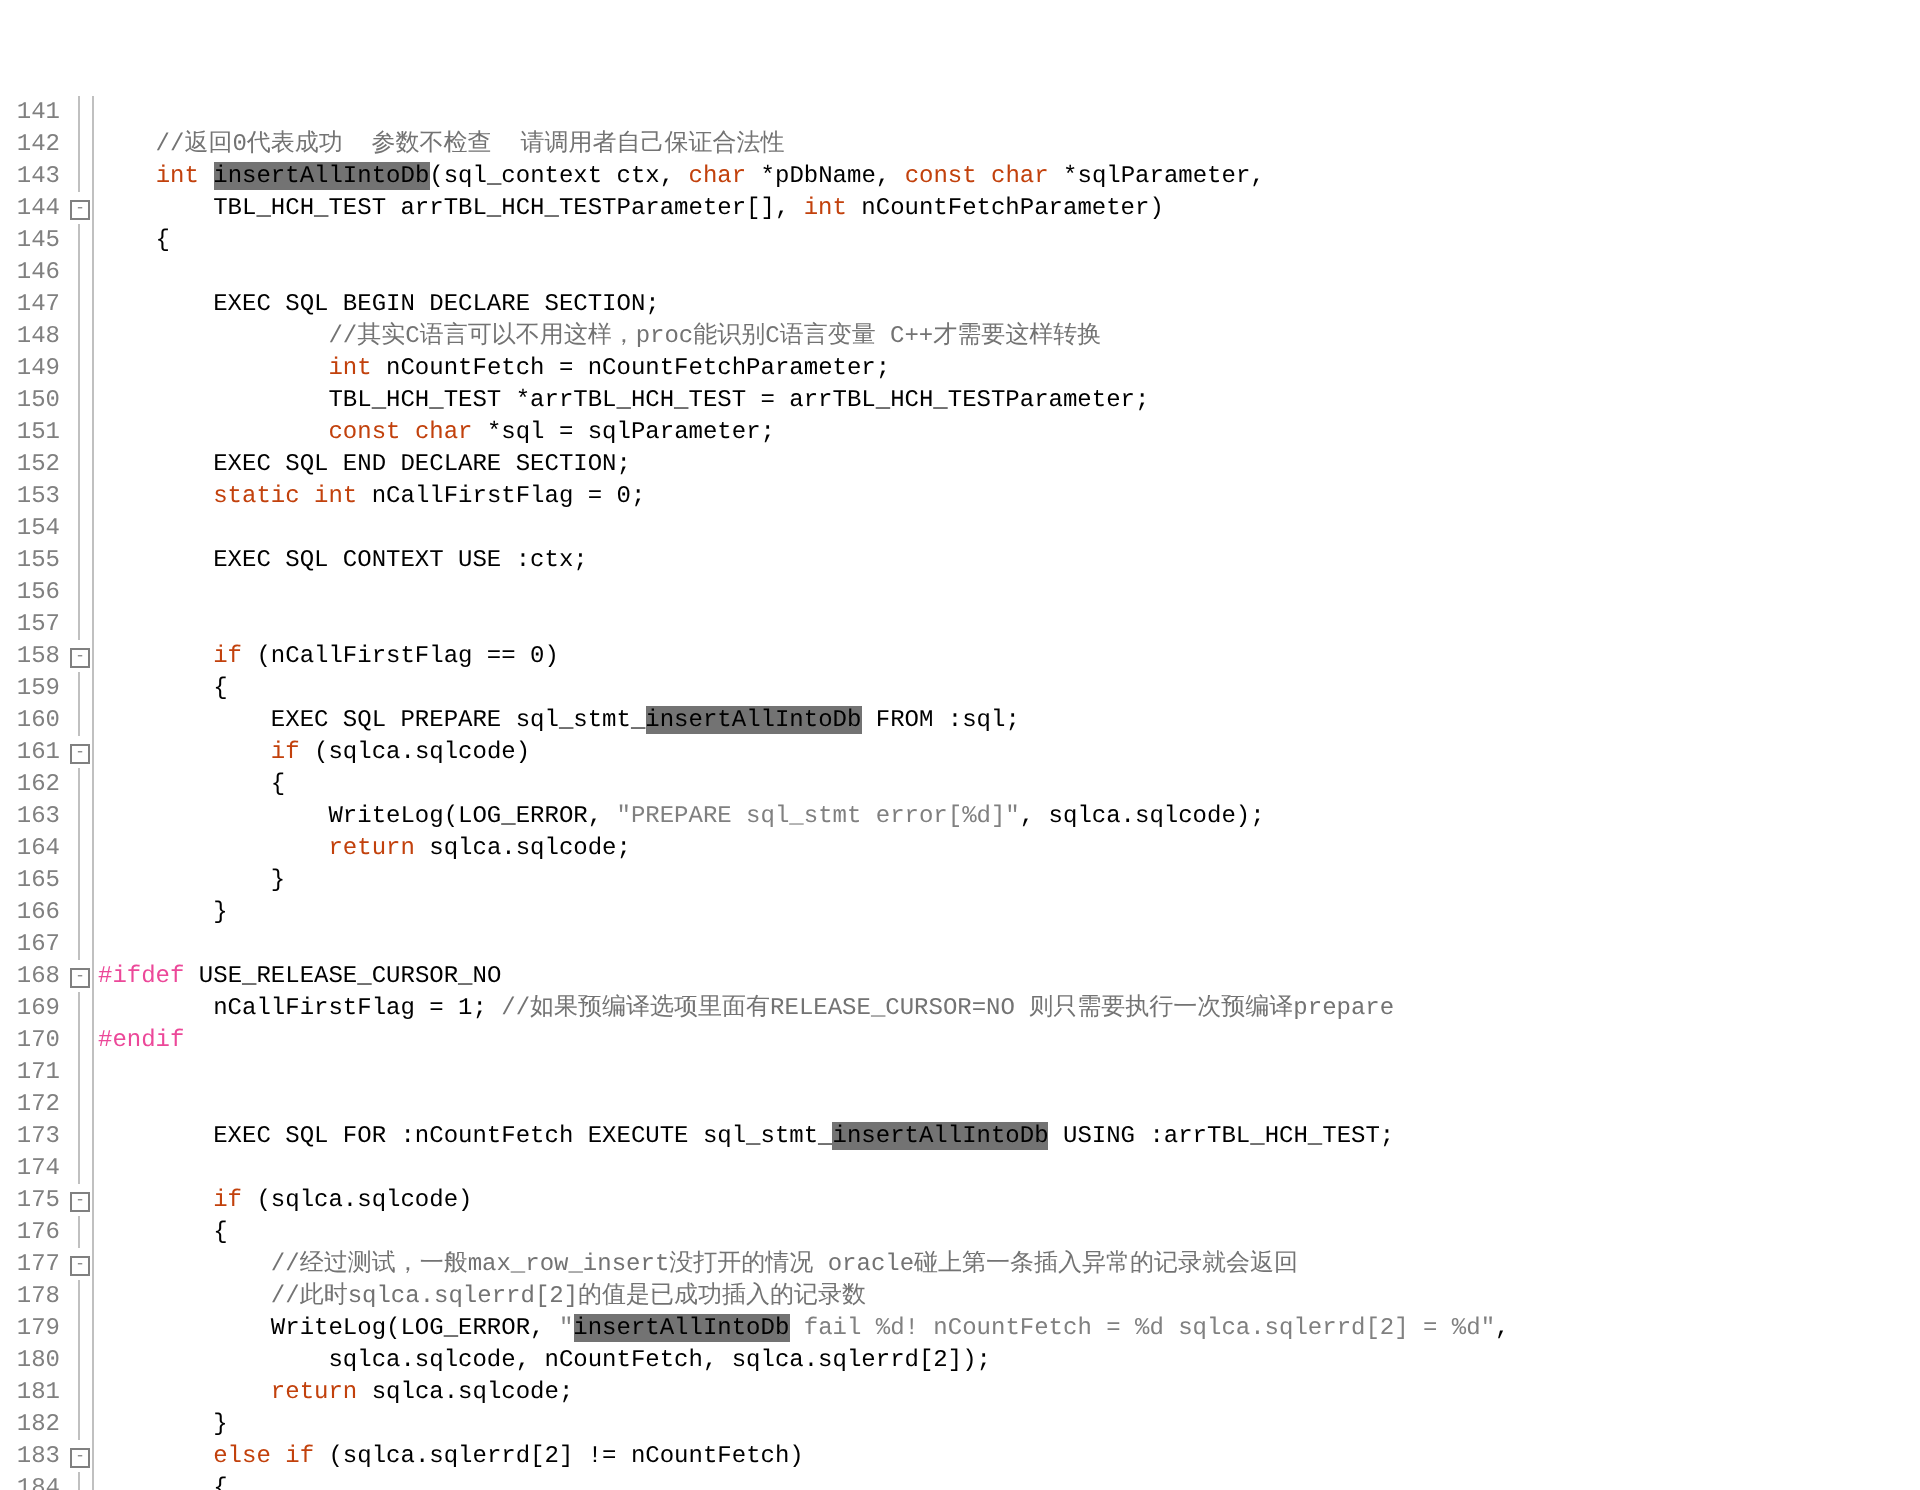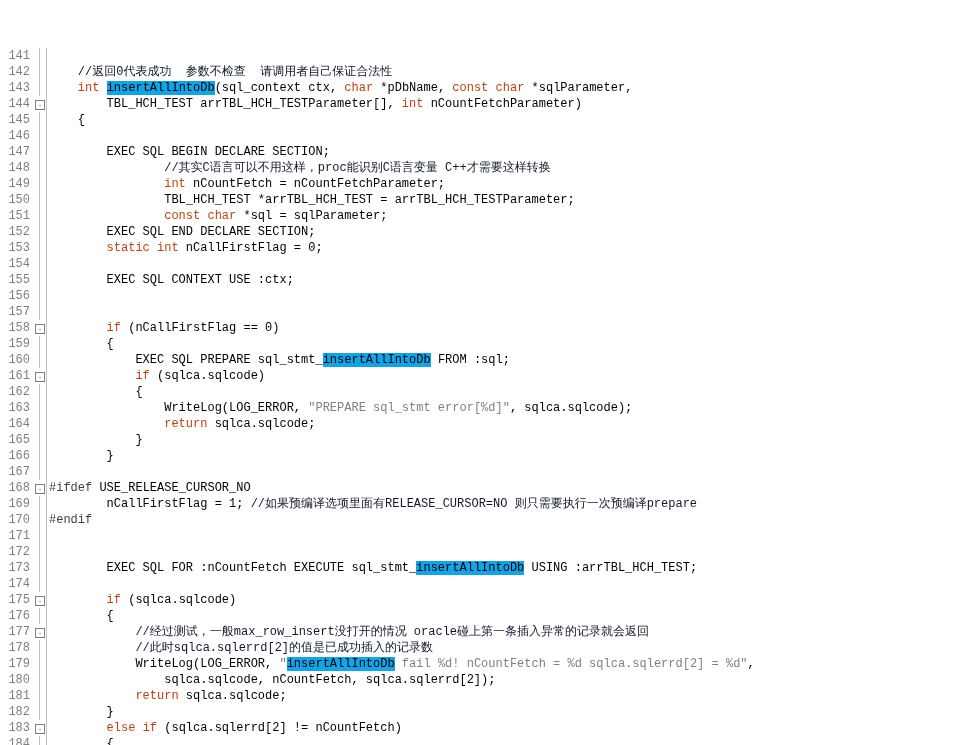--- a/index.html
+++ b/index.html
@@ -5,24 +5,24 @@
 body{margin:0;background:#fff;font-family:"Courier New",monospace;font-size:12px;line-height:16px;color:#000;white-space:pre}
 .container{display:flex}
 .gutter{width:30px;text-align:right;color:#808080;background:#fff;padding-right:4px;user-select:none}
 .fold{width:12px;background:#fff;border-right:1px solid #c0c0c0;position:relative}
 .fold div{height:16px;position:relative}
 .fold .box{position:absolute;left:1px;top:4px;width:8px;height:8px;border:1px solid #808080;background:#fff;font-size:8px;line-height:8px;text-align:center;color:#808080}
 .fold .line{position:absolute;left:5px;top:0;bottom:0;width:1px;background:#c0c0c0}
 .code{padding-left:2px}
 .code div{height:16px}
 .kw{color:#c2410c}
-.cm{color:#0f172a}
+.cm{color:#737373}
 .str{color:#808080}
-.pp{color:#404040}
-.hl{background:#0ea5e9}
+.pp{color:#ec4899}
+.hl{background:#737373}
 .n{color:#000}
 </style>
 </head>
 <body>
 
 
 <div class="container">
 <div class="gutter" id="gut"><div>141</div><div>142</div><div>143</div><div>144</div><div>145</div><div>146</div><div>147</div><div>148</div><div>149</div><div>150</div><div>151</div><div>152</div><div>153</div><div>154</div><div>155</div><div>156</div><div>157</div><div>158</div><div>159</div><div>160</div><div>161</div><div>162</div><div>163</div><div>164</div><div>165</div><div>166</div><div>167</div><div>168</div><div>169</div><div>170</div><div>171</div><div>172</div><div>173</div><div>174</div><div>175</div><div>176</div><div>177</div><div>178</div><div>179</div><div>180</div><div>181</div><div>182</div><div>183</div><div>184</div></div>
 <div class="fold" id="fold"><div><div class="line"></div></div><div><div class="line"></div></div><div><div class="line"></div></div><div><div class="box">-</div></div><div><div class="line"></div></div><div><div class="line"></div></div><div><div class="line"></div></div><div><div class="line"></div></div><div><div class="line"></div></div><div><div class="line"></div></div><div><div class="line"></div></div><div><div class="line"></div></div><div><div class="line"></div></div><div><div class="line"></div></div><div><div class="line"></div></div><div><div class="line"></div></div><div><div class="line"></div></div><div><div class="box">-</div></div><div><div class="line"></div></div><div><div class="line"></div></div><div><div class="box">-</div></div><div><div class="line"></div></div><div><div class="line"></div></div><div><div class="line"></div></div><div><div class="line"></div></div><div><div class="line"></div></div><div><div class="line"></div></div><div><div class="box">-</div></div><div><div class="line"></div></div><div><div class="line"></div></div><div><div class="line"></div></div><div><div class="line"></div></div><div><div class="line"></div></div><div><div class="line"></div></div><div><div class="box">-</div></div><div><div class="line"></div></div><div><div class="box">-</div></div><div><div class="line"></div></div><div><div class="line"></div></div><div><div class="line"></div></div><div><div class="line"></div></div><div><div class="line"></div></div><div><div class="box">-</div></div><div><div class="line"></div></div></div>
 <div class="code" id="code"><div><span class="n"></span></div><div><span class="cm">    //返回0代表成功  参数不检查  请调用者自己保证合法性</span></div><div><span class="n">    </span><span class="kw">int</span><span class="n"> </span><span class="hl">insertAllIntoDb</span><span class="n">(sql_context ctx, </span><span class="kw">char</span><span class="n"> *pDbName, </span><span class="kw">const</span><span class="n"> </span><span class="kw">char</span><span class="n"> *sqlParameter,</span></div><div><span class="n">        TBL_HCH_TEST arrTBL_HCH_TESTParameter[], </span><span class="kw">int</span><span class="n"> nCountFetchParameter)</span></div><div><span class="n">    {</span></div><div><span class="n"></span></div><div><span class="n">        EXEC SQL BEGIN DECLARE SECTION;</span></div><div><span class="n">                </span><span class="cm">//其实C语言可以不用这样，proc能识别C语言变量 C++才需要这样转换</span></div><div><span class="n">                </span><span class="kw">int</span><span class="n"> nCountFetch = nCountFetchParameter;</span></div><div><span class="n">                TBL_HCH_TEST *arrTBL_HCH_TEST = arrTBL_HCH_TESTParameter;</span></div><div><span class="n">                </span><span class="kw">const</span><span class="n"> </span><span class="kw">char</span><span class="n"> *sql = sqlParameter;</span></div><div><span class="n">        EXEC SQL END DECLARE SECTION;</span></div><div><span class="n">        </span><span class="kw">static</span><span class="n"> </span><span class="kw">int</span><span class="n"> nCallFirstFlag = 0;</span></div><div><span class="n"></span></div><div><span class="n">        EXEC SQL CONTEXT USE :ctx;</span></div><div><span class="n"></span></div><div><span class="n"></span></div><div><span class="n">        </span><span class="kw">if</span><span class="n"> (nCallFirstFlag == 0)</span></div><div><span class="n">        {</span></div><div><span class="n">            EXEC SQL PREPARE sql_stmt_</span><span class="hl">insertAllIntoDb</span><span class="n"> FROM :sql;</span></div><div><span class="n">            </span><span class="kw">if</span><span class="n"> (sqlca.sqlcode)</span></div><div><span class="n">            {</span></div><div><span class="n">                WriteLog(LOG_ERROR, </span><span class="str">"PREPARE sql_stmt error[%d]"</span><span class="n">, sqlca.sqlcode);</span></div><div><span class="n">                </span><span class="kw">return</span><span class="n"> sqlca.sqlcode;</span></div><div><span class="n">            }</span></div><div><span class="n">        }</span></div><div><span class="n"></span></div><div><span class="pp">#ifdef</span><span class="n"> USE_RELEASE_CURSOR_NO</span></div><div><span class="n">        nCallFirstFlag = 1; </span><span class="cm">//如果预编译选项里面有RELEASE_CURSOR=NO 则只需要执行一次预编译prepare</span></div><div><span class="pp">#endif</span></div><div><span class="n"></span></div><div><span class="n"></span></div><div><span class="n">        EXEC SQL FOR :nCountFetch EXECUTE sql_stmt_</span><span class="hl">insertAllIntoDb</span><span class="n"> USING :arrTBL_HCH_TEST;</span></div><div><span class="n"></span></div><div><span class="n">        </span><span class="kw">if</span><span class="n"> (sqlca.sqlcode)</span></div><div><span class="n">        {</span></div><div><span class="n">            </span><span class="cm">//经过测试，一般max_row_insert没打开的情况 oracle碰上第一条插入异常的记录就会返回</span></div><div><span class="n">            </span><span class="cm">//此时sqlca.sqlerrd[2]的值是已成功插入的记录数</span></div><div><span class="n">            WriteLog(LOG_ERROR, </span><span class="str">"</span><span class="hl">insertAllIntoDb</span><span class="str"> fail %d! nCountFetch = %d sqlca.sqlerrd[2] = %d"</span><span class="n">,</span></div><div><span class="n">                sqlca.sqlcode, nCountFetch, sqlca.sqlerrd[2]);</span></div><div><span class="n">            </span><span class="kw">return</span><span class="n"> sqlca.sqlcode;</span></div><div><span class="n">        }</span></div><div><span class="n">        </span><span class="kw">else</span><span class="n"> </span><span class="kw">if</span><span class="n"> (sqlca.sqlerrd[2] != nCountFetch)</span></div><div><span class="n">        {</span></div></div>

